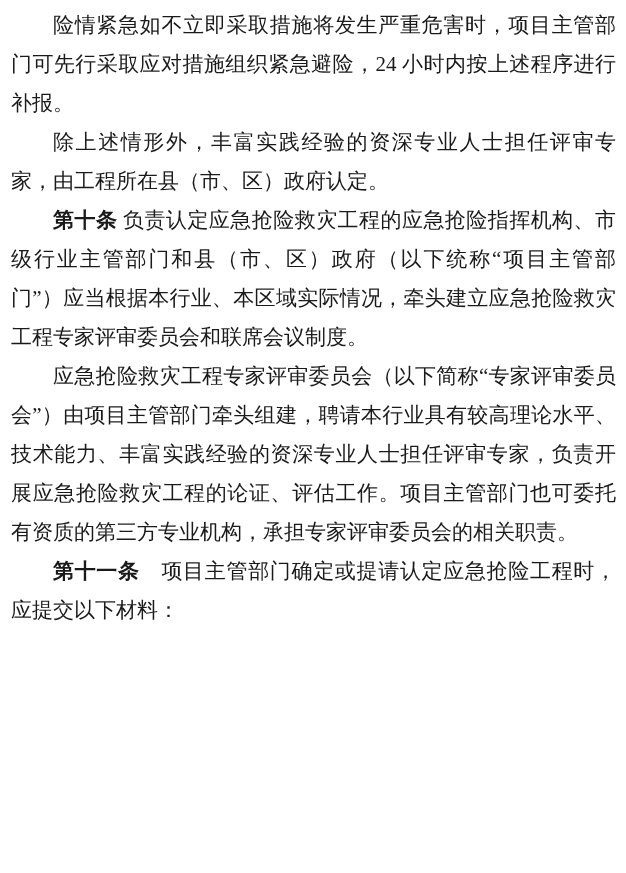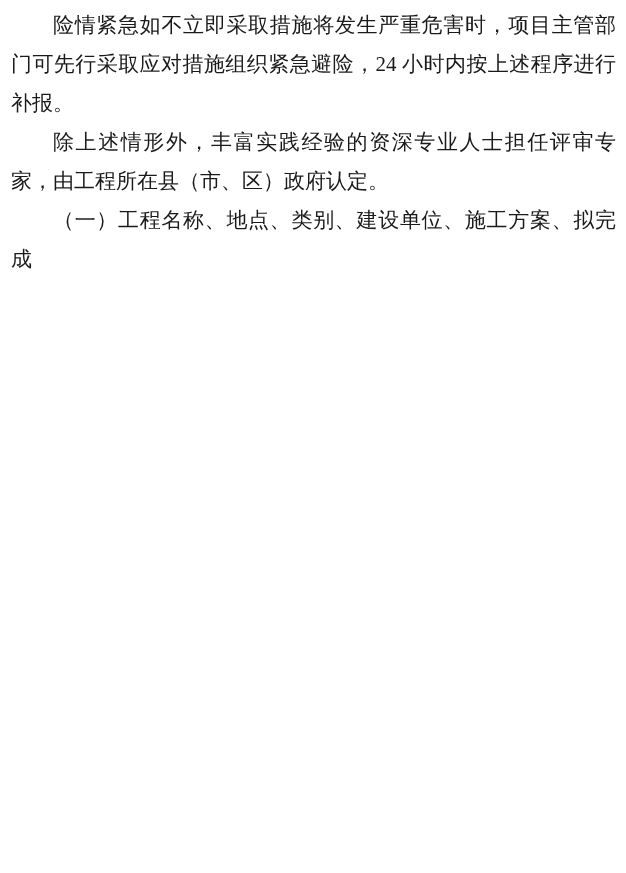--- a/index.html
+++ b/index.html
@@ -33,18 +33,20 @@
   }
 </style>
 </head>
 <body>
 
 <div class="doc">
   <p><b class="art"></b><span>险情紧急如不立即采取措施将发生严重危害时，项目主管部门可先行采取应对措施组织紧急避险，24 小时内按上述程序进行补报。</span></p>
 
   <p><b class="art"></b><span>除上述情形外，丰富实践经验的资深专业人士担任评审专家，由工程所在县（市、区）政府认定。</span></p>
 
+  <p><b class="art">第十条</b><span> 负责认定应急抢险救灾工程的应急抢险指挥机构、市级行业主管部门和县（市、区）政府（以下统称“项目主管部门”）应当根据本行业、本区域实际情况，牵头建立应急抢险救灾工程专家评审委员会和联席会议制度。</span></p>
+
+  <p><b class="art"></b><span>应急抢险救灾工程专家评审委员会（以下简称“专家评审委员会”）由项目主管部门牵头组建，聘请本行业具有较高理论水平、技术能力、丰富实践经验的资深专业人士担任评审专家，负责开展应急抢险救灾工程的论证、评估工作。项目主管部门也可委托有资质的第三方专业机构，承担专家评审委员会的相关职责。</span></p>
 
 
+  <p><b class="art">第十一条</b><span>　项目主管部门确定或提请认定应急抢险工程时，应提交以下材料：</span></p>
 
-
-  <p><b class="art"></b><span>（一）工程名称、地点、类别、建设单位、施工方案、拟完成</span></p>
 </div>
 
 </body></html>

